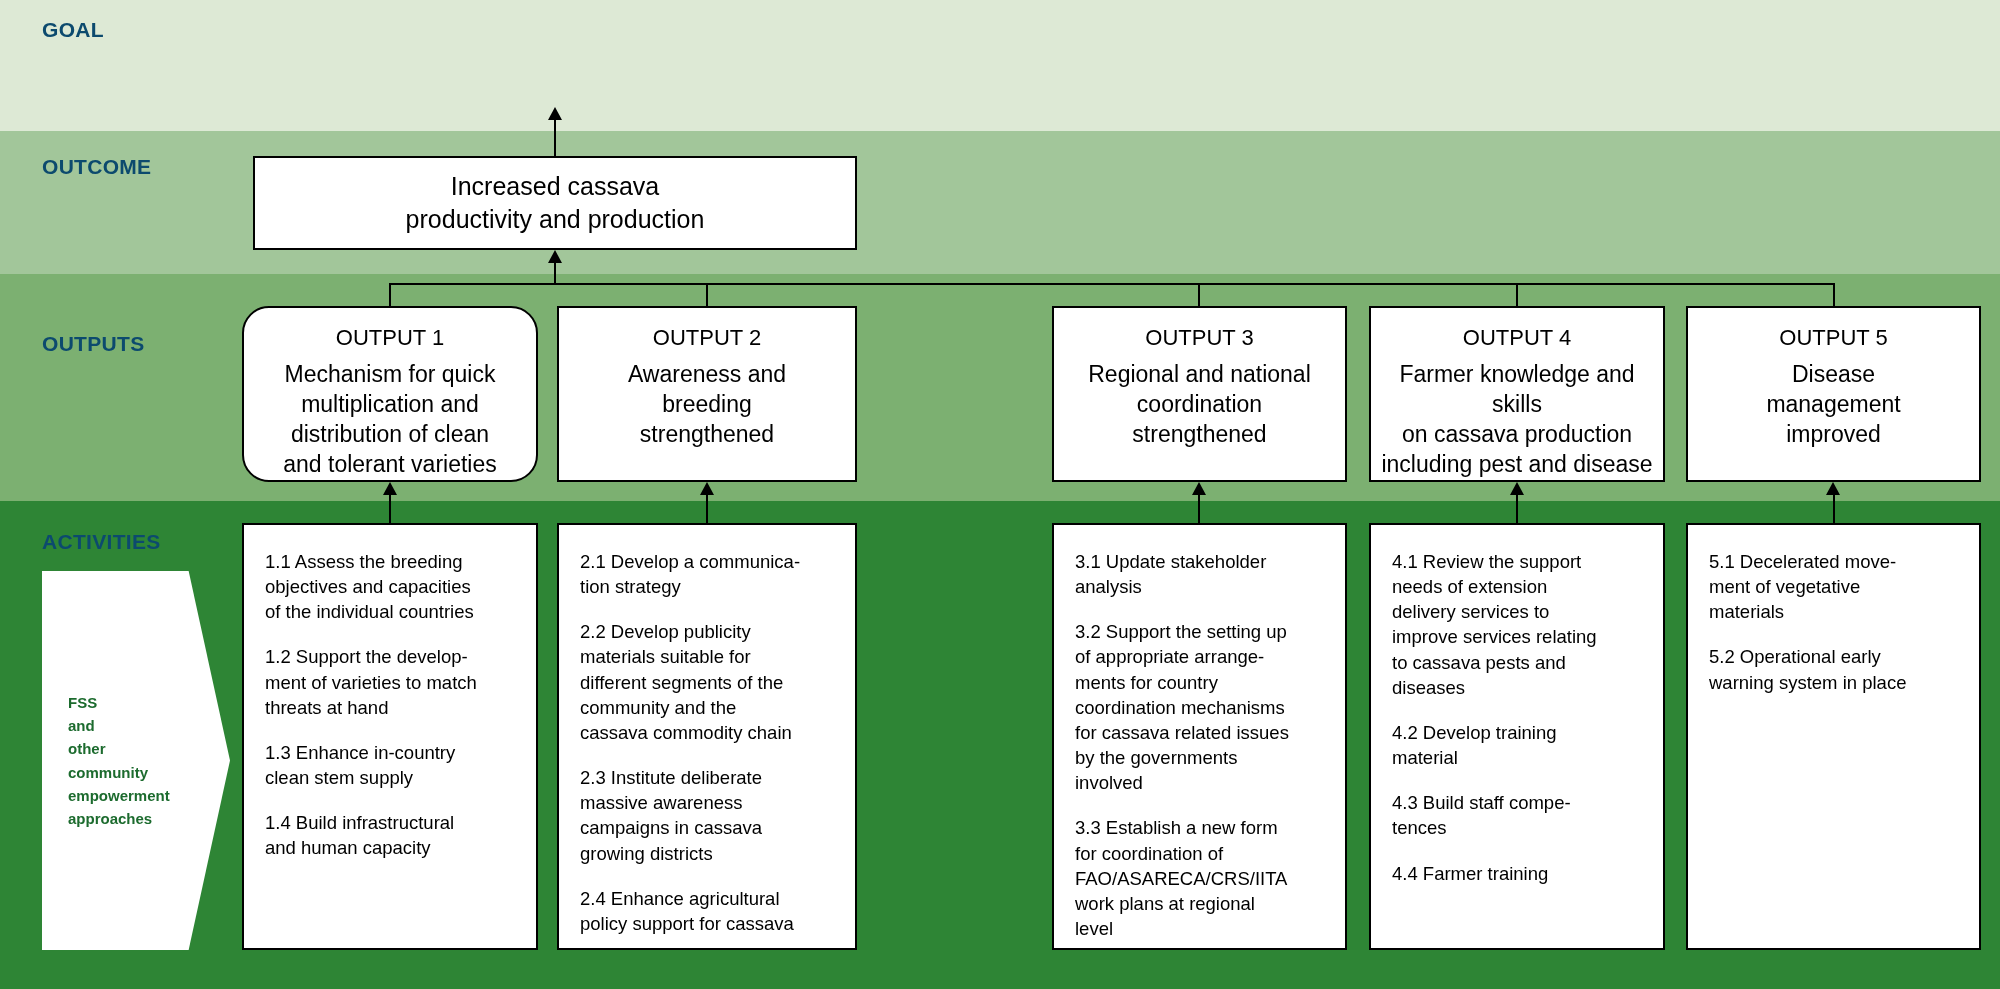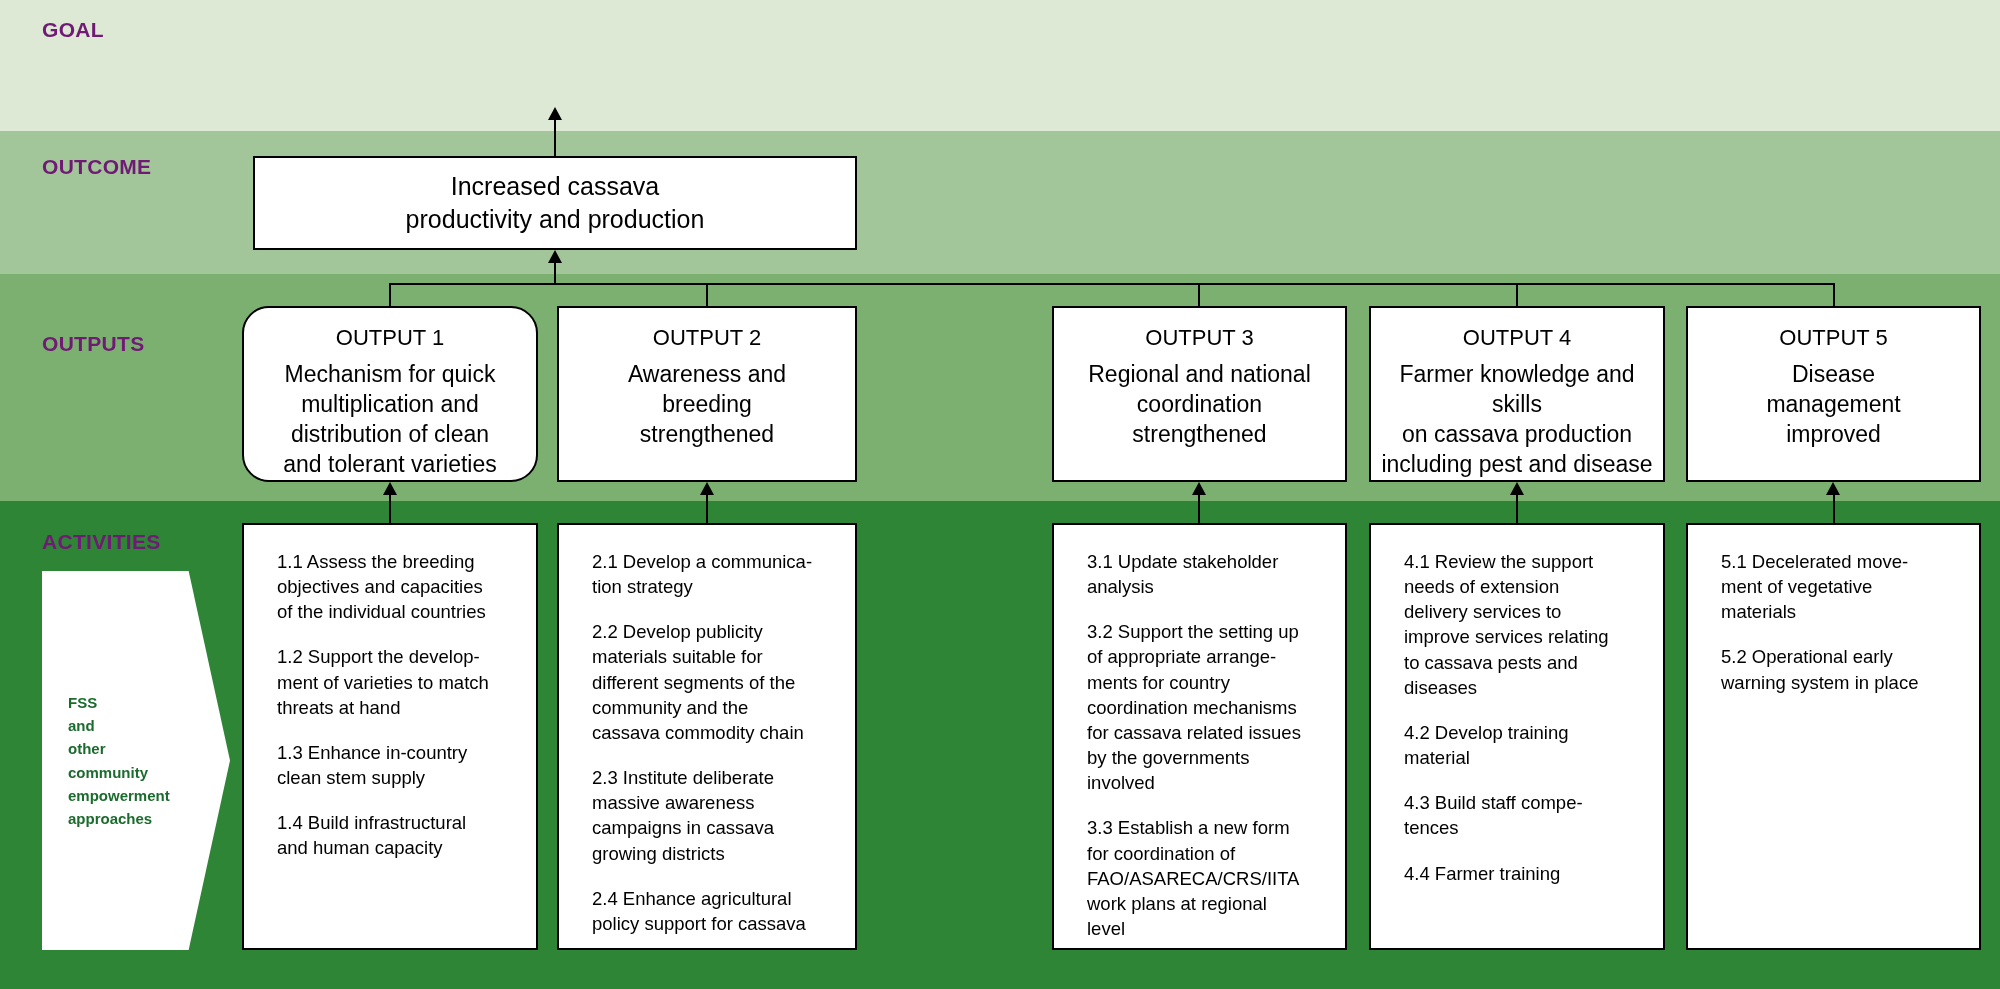--- a/index.html
+++ b/index.html
@@ -9,21 +9,21 @@
     color:#000; overflow:hidden;
   }
   .band { position:absolute; left:0; width:2000px; }
   .band-goal       { top:0;     height:131px; background:var(--band_goal); }
   .band-outcome    { top:131px; height:143px; background:var(--band_outcome); }
   .band-outputs    { top:274px; height:227px; background:var(--band_outputs); }
   .band-activities { top:501px; height:488px; background:var(--band_activities); }
 
   .band-label {
     position:absolute; left:42px; font-weight:bold; font-size:21px;
-    letter-spacing:0.3px; color:#701a75;
+    letter-spacing:0.3px; color:#0c4a6e;
   }
   .lbl-goal { top:18px; }
   .lbl-outcome { top:155px; }
   .lbl-outputs { top:332px; }
   .lbl-activities { top:530px; }
 
   .box {
     position:absolute; background:var(--box_bg);
     border:2px solid var(--box_border); box-sizing:border-box;
     overflow:hidden;
@@ -41,21 +41,21 @@
   .output-box .output-title { font-size:22px; margin:0 0 9px 0; }
   .output-box .output-text  { font-size:23px; line-height:1.3; padding:0 6px; }
   .output-1 { left:242px;  width:296px;border-radius:27px; }
   .output-2 { left:557px;  width:300px; }
   .output-3 { left:1052px; width:295px; }
   .output-4 { left:1369px; width:296px; }
   .output-5 { left:1686px; width:295px; }
 
   .activity-box { top:523px; height:427px; font-size:18.5px; line-height:1.36;
                   padding:24px 16px 16px 21px; text-align:left; }
-  .activity-box p { margin:0 0 20px 12px; }
+  .activity-box p { margin:0 0 20px 0; }
   .activity-box p:last-child { margin-bottom:0; }
   .activity-1 { left:242px;  width:296px; }
   .activity-2 { left:557px;  width:300px; }
   .activity-3 { left:1052px; width:295px; }
   .activity-4 { left:1369px; width:296px; }
   .activity-5 { left:1686px; width:295px; }
 
   .fss-shape {
     position:absolute; left:42px; top:571px; width:188px; height:379px;
     background:var(--box_bg);

